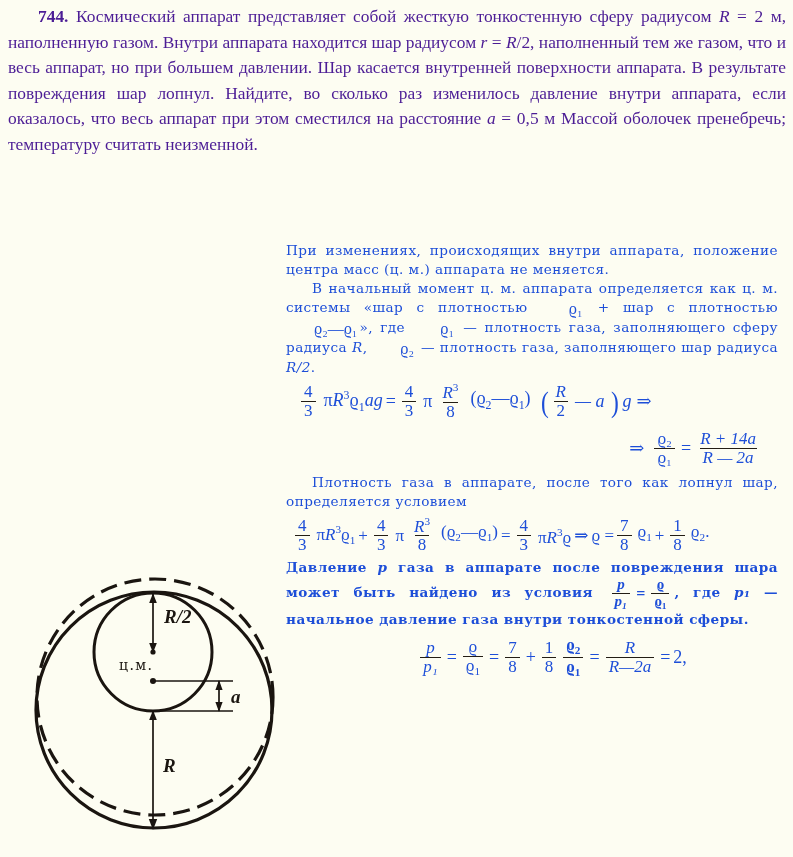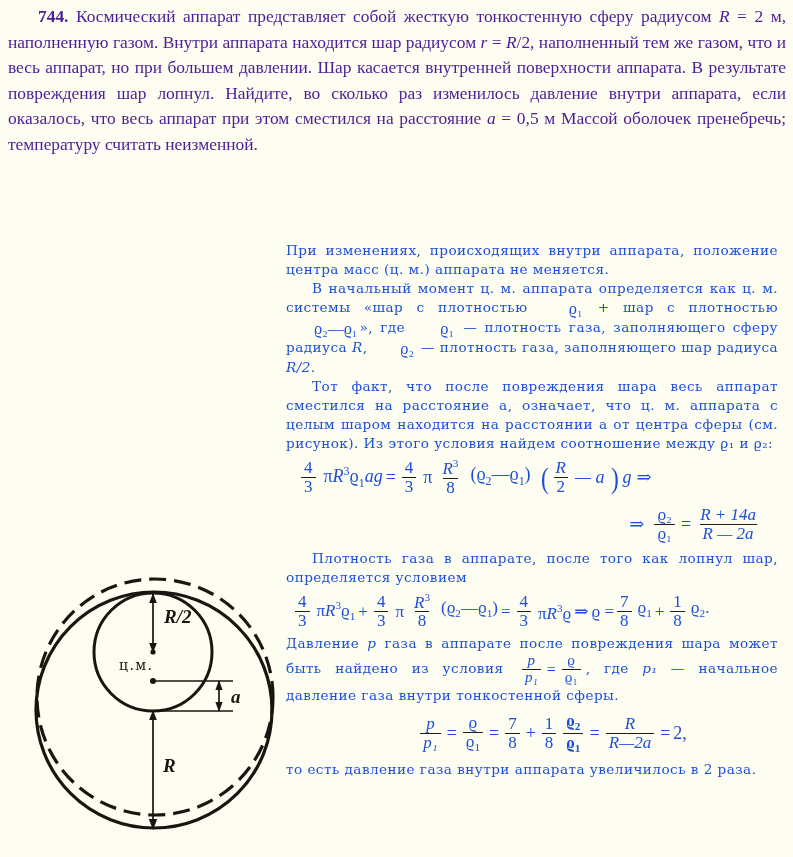--- a/index.html
+++ b/index.html
@@ -171,21 +171,20 @@
 
 <div id="solution">
 
   <p class="noind">При изменениях, происходящих внутри аппарата, положение центра масс (ц. м.) аппарата не меняется.</p>
 
   <p>
     <span>В начальный момент ц. м. аппарата определяется как ц. м. системы «шар с плотностью </span><span class="inlinemath">ϱ₁</span><span> + шар с плотностью </span><span class="inlinemath">ϱ₂—ϱ₁</span><span>», где </span><span class="inlinemath">ϱ₁</span><span> — плотность газа, заполняющего сферу радиуса </span><span class="it">R</span><span>, </span><span class="inlinemath">ϱ₂</span><span> — плотность газа, заполняющего шар радиуса </span><span class="it">R/2</span><span>.</span>
   </p>
 
 
-  <p>Тот факт, что после повреждения шара весь аппарат сместился на расстояние a, означает, что ц. м. аппарата с целым шаром находится на расстоянии a от центра сферы (см. рисунок). Из этого условия найдем соотношение между ϱ₁ и ϱ₂:</p>
 
   <div class="math left" style="padding-left:12px;">
     <span class="frac">
       <span class="num">4</span>
       <span class="den">3</span>
     </span>
     <span style="margin-left:5px;">
       <span>π</span><span class="it">R</span><span class="sup">3</span><span>ϱ</span><span class="sub">1</span><span class="it">a</span><span class="it">g</span>
     </span>
     <span class="op">=</span>
@@ -258,21 +257,21 @@
       </span>
     <span style="margin-left:3px;">ϱ<span class="sub">1</span></span>
     <span class="op">+</span>
     <span class="frac">
         <span class="num">1</span>
         <span class="den">8</span>
       </span>
     <span style="margin-left:3px;">ϱ<span class="sub">2</span>.</span>
   </div>
 
-  <p class="noind" style="margin-top:4px;">
+  <p class="noind" style="margin-top:4px;font-weight:bold;">
     <span>Давление </span><span class="it">p</span><span> газа в аппарате после повреждения шара может быть найдено из условия </span><span class="inlinemath">
         <span class="frac" style="font-size:15px;">
           <span class="num it">p</span>
           <span class="den"><span class="it">p₁</span></span>
         </span>
         <span class="op">=</span>
         <span class="frac" style="font-size:15px;">
           <span class="num">ϱ</span>
           <span class="den">ϱ₁</span>
         </span>
@@ -306,14 +305,13 @@
       </span>
     <span class="op">=</span>
     <span class="frac">
         <span class="num it">R</span>
         <span class="den it">R—2a</span>
       </span>
     <span class="op">=</span>
     <span>2,</span>
   </div>
 
-  <p class="noind" style="margin-top:3px;">то есть давление газа внутри аппарата увеличилось в 2 раза.</p>
 </div>
 
 </body></html>

